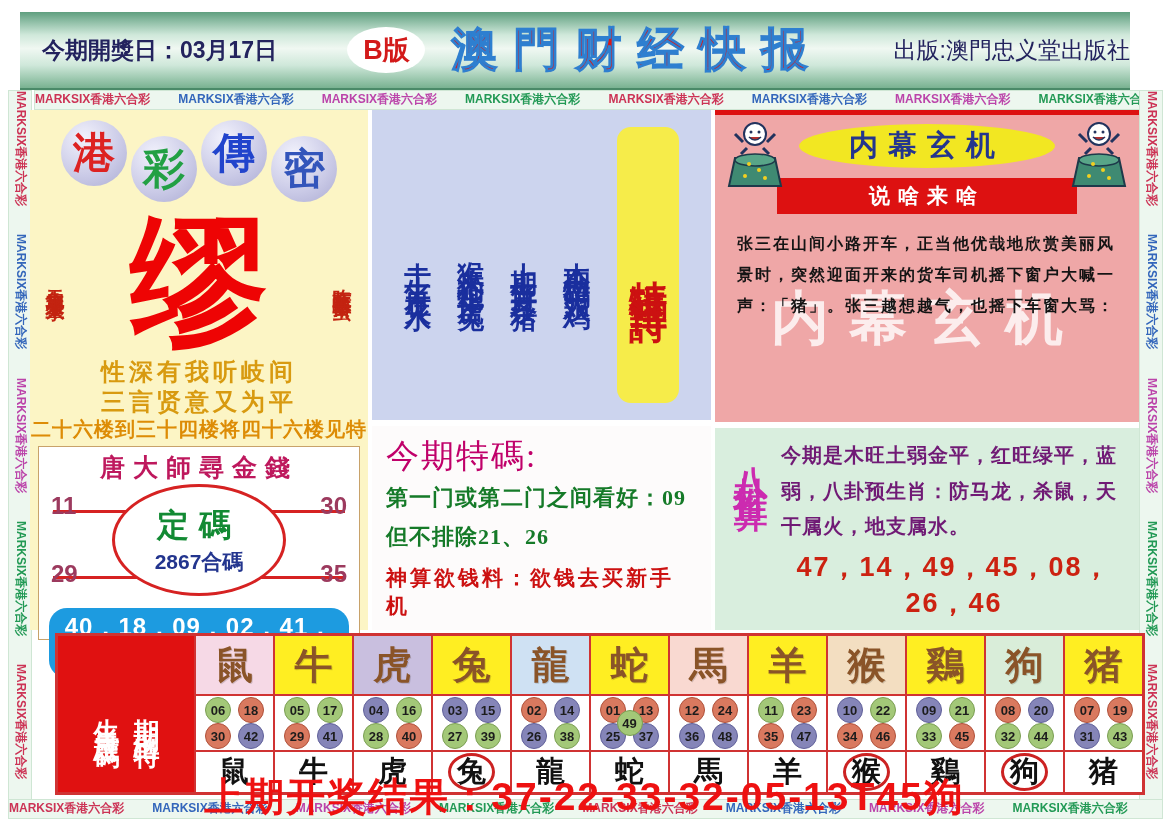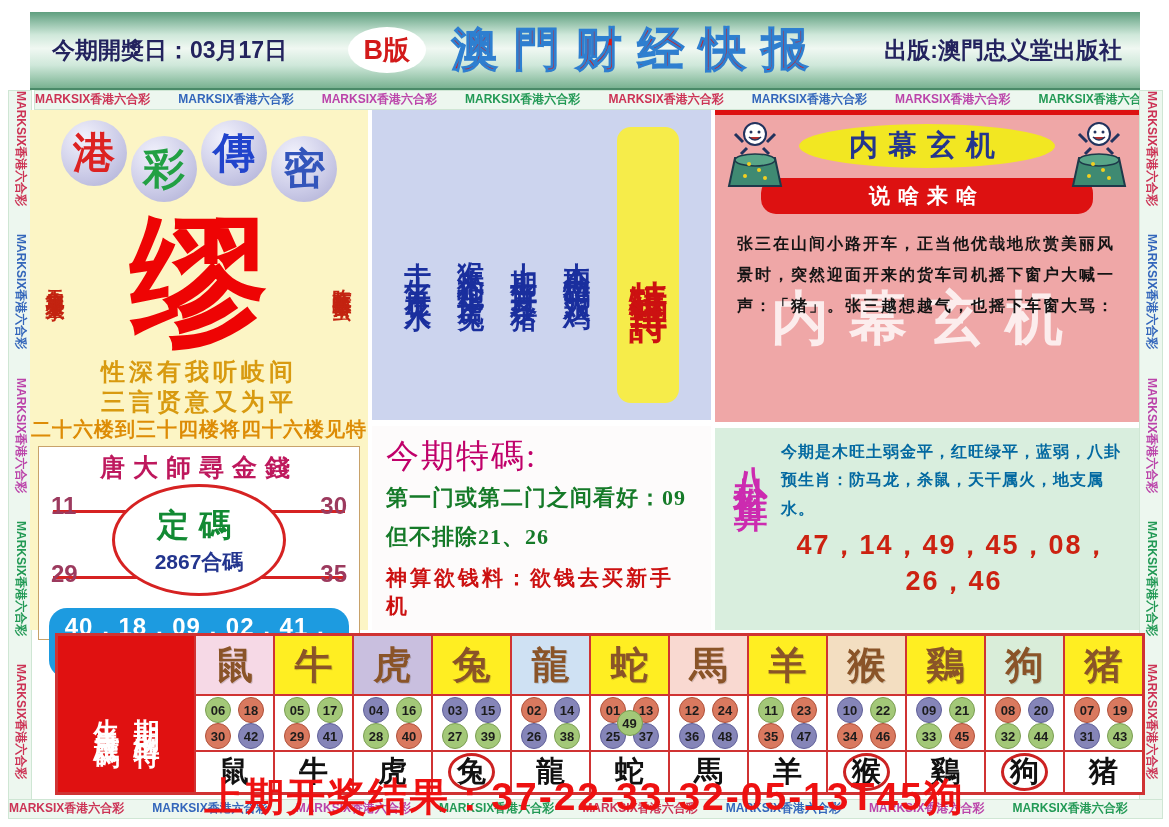--- a/index.html
+++ b/index.html
@@ -1,30 +1,30 @@
 <!DOCTYPE html>
 <html><head>
 <meta charset="utf-8">
 <style>
   html,body{margin:0;padding:0;background:#ffffff;}
   .page{position:relative;width:1169px;height:827px;background:#ffffff;overflow:hidden;
         font-family:"Liberation Sans",sans-serif;}
   .serif{font-family:"Liberation Serif","DejaVu Serif",serif;}
 
   
-  .masthead{position:absolute;left:30px;top:12px;width:1110px;height:76px;
+  .masthead{position:absolute;left:20px;top:12px;width:1110px;height:76px;
     background:linear-gradient(180deg,#5f9f7f 0%,#cfe8da 30%,#f0f8f2 48%,#cfe8da 70%,#79b291 100%);
     border-bottom:2px solid #4a8a68;display:flex;align-items:center;}
   .draw-date{margin-left:22px;font-size:23px;font-weight:bold;color:#23235e;white-space:nowrap;}
   .mast-center{flex:1;display:flex;align-items:center;justify-content:center;gap:26px;}
   .edition{background:#ffffff;border-radius:50%;width:78px;height:46px;display:flex;align-items:center;
     justify-content:center;color:#d31a1a;font-weight:bold;font-size:27px;}
   .paper-title{color:#d81818;font-weight:bold;font-size:46px;letter-spacing:16px;white-space:nowrap;
     -webkit-text-stroke:1.3px #2e7fd0;text-shadow:0 0 1px #2e7fd0;}
-  .publisher{margin-right:18px;font-size:23px;font-weight:bold;color:#23235e;white-space:nowrap;}
+  .publisher{font-size:23px;font-weight:normal;color:#23235e;white-space:nowrap;}
 
   
   .strip{position:absolute;background:#edf7ef;border:1px solid #cfe6d4;overflow:hidden;font-weight:bold;
     font-size:12px;white-space:nowrap;}
   .strip-top{left:34px;top:90px;width:1105px;height:18px;line-height:17px;}
   .strip-bottom{left:8px;top:799px;width:1153px;height:18px;line-height:17px;}
   .strip-left{left:8px;top:90px;width:22px;height:724px;writing-mode:vertical-rl;text-orientation:sideways;line-height:21px;}
   .strip-right{left:1139px;top:90px;width:22px;height:724px;writing-mode:vertical-rl;text-orientation:sideways;line-height:21px;}
   .strip-unit{margin-inline-end:28px;}
 
@@ -76,33 +76,33 @@
   .special-red{color:#cc1111;font-weight:bold;font-size:21px;margin-top:8px;letter-spacing:3px;}
 
   
   .panel-right{position:absolute;left:715px;top:110px;width:424px;height:312px;background:#efa7a7;}
   .red-bar{position:absolute;left:0;top:0;width:100%;height:5px;background:#dd1111;}
   .mascot{position:absolute;top:10px;}
   .mascot.left{left:12px;} .mascot.right{right:12px;}
   .humor-ellipse{margin:14px auto 0;width:256px;height:44px;background:#f2e722;border-radius:50%;
     display:flex;align-items:center;justify-content:center;color:#23358e;font-weight:bold;font-size:29px;
     letter-spacing:10px;}
-  .humor-redbox{margin:10px auto 0;width:332px;height:36px;background:#dd1111;display:flex;align-items:center;
-    justify-content:center;color:#ffffff;font-weight:bold;font-size:21px;letter-spacing:8px;border-radius:15px;}
+  .humor-redbox{margin:10px auto 0;width:300px;height:36px;background:#dd1111;display:flex;align-items:center;
+    justify-content:center;color:#ffffff;font-weight:bold;font-size:21px;letter-spacing:8px;}
   .humor-story{margin:14px 22px 0;color:#141414;font-weight:bold;font-size:16px;line-height:1.95;
     letter-spacing:2px;position:relative;z-index:1;}
   .watermark{position:absolute;left:0;top:170px;width:100%;text-align:center;color:rgba(255,255,255,0.8);
     font-size:58px;font-weight:bold;letter-spacing:20px;z-index:0;}
 
   
   .box-bagua{position:absolute;left:715px;top:428px;width:424px;height:202px;background:#d9eede;
     box-sizing:border-box;padding:10px 12px 8px 66px;}
   .bagua-title{position:absolute;left:18px;top:12px;writing-mode:vertical-rl;text-orientation:upright;
     color:#cc2bb0;font-weight:bold;font-size:34px;letter-spacing:10px;line-height:1;}
-  .bagua-text{color:#0369a1;font-weight:bold;font-size:16px;line-height:1.78;letter-spacing:1px;}
+  .bagua-text{color:#701a75;font-weight:bold;font-size:20px;line-height:1.78;letter-spacing:1px;}
   .bagua-nums{color:#cc2211;font-weight:bold;font-size:27px;letter-spacing:2px;margin-top:4px;text-align:center;}
 
   
   .ztable{position:absolute;left:55px;top:633px;width:1090px;height:162px;background:#d03333;
     display:flex;gap:2px;padding:3px;box-sizing:border-box;}
   .zhead{width:136px;flex:none;background:#e01111;display:flex;align-items:center;justify-content:center;gap:14px;}
   .zhead .vcol{writing-mode:vertical-rl;text-orientation:upright;color:#ffffff;font-weight:bold;font-size:26px;
     letter-spacing:8px;line-height:1;}
   .zcol{flex:1;display:flex;flex-direction:column;gap:2px;min-width:0;}
   .zanimal{height:58px;display:flex;align-items:center;justify-content:center;font-size:38px;font-weight:bold;

